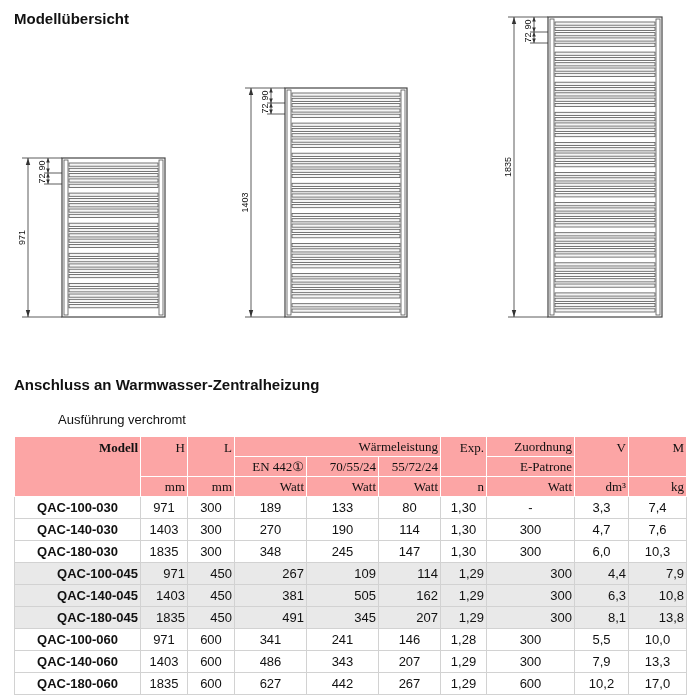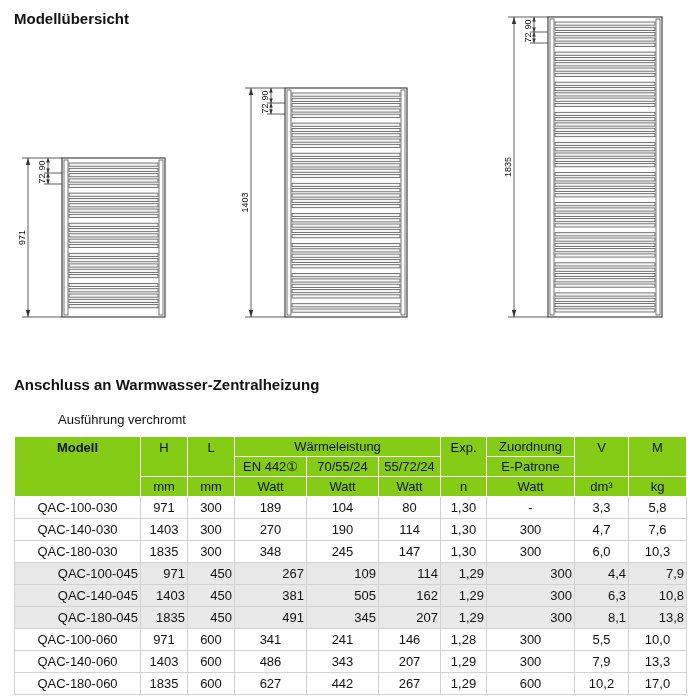--- a/index.html
+++ b/index.html
@@ -7,26 +7,26 @@
   .page{position:relative;width:700px;height:700px;overflow:hidden;background:#fff;}
   .title{position:absolute;left:14px;top:10px;font-size:15px;font-weight:bold;}
   .section-title{position:absolute;left:14px;top:376px;font-size:15px;font-weight:bold;text-align:center;}
   .subtitle{position:absolute;left:14px;top:412px;font-size:13px;margin-left:44px;}
   .diagram{position:absolute;}
   .d1{left:14px;top:153px;}
   .d2{left:237px;top:83px;}
   .d3{left:500px;top:12px;}
   svg{font-family:inherit;display:block;}
   table.spec{position:absolute;left:14px;top:436px;width:672px;border-collapse:collapse;table-layout:fixed;font-size:13px;}
-  table.spec th{background:#84cc16;font-weight:normal;border:1px solid #fff;padding:2px 2px;text-align:center;line-height:15px;}
+  table.spec th{background:#fca5a5;font-weight:normal;border:1px solid #fff;padding:2px 2px;text-align:right;line-height:15px;font-family:Liberation Serif, serif;}
   table.spec th.b{font-weight:bold;}
   table.spec th.va{vertical-align:top;padding-top:3px;}
   table.spec td{border:1px solid #d2d2d2;padding:1px 2px;text-align:center;height:19px;line-height:17px;background:#fff;}
   table.spec tr.shade td{background:#e9e9e9;text-align:right;}
-  table.spec td.model{font-weight:normal;margin-top:44px;}
+  table.spec td.model{font-weight:bold;margin-top:44px;}
 </style>
 </head>
 <body>
 
 <div class="page">
 
   <div class="title">Modellübersicht</div>
 
   <div class="diagram d1">
       <svg width="155" height="171">
@@ -250,26 +250,26 @@
         <th>dm³</th>
         <th>kg</th>
       </tr>
     </thead>
     <tbody>
         <tr>
           <td class="model">QAC-100-030</td>
           <td>971</td>
           <td>300</td>
           <td>189</td>
-          <td>104</td>
+          <td>133</td>
           <td>80</td>
           <td>1,30</td>
           <td>-</td>
           <td>3,3</td>
-          <td>5,8</td>
+          <td>7,4</td>
         </tr>
         <tr>
           <td class="model">QAC-140-030</td>
           <td>1403</td>
           <td>300</td>
           <td>270</td>
           <td>190</td>
           <td>114</td>
           <td>1,30</td>
           <td>300</td>

